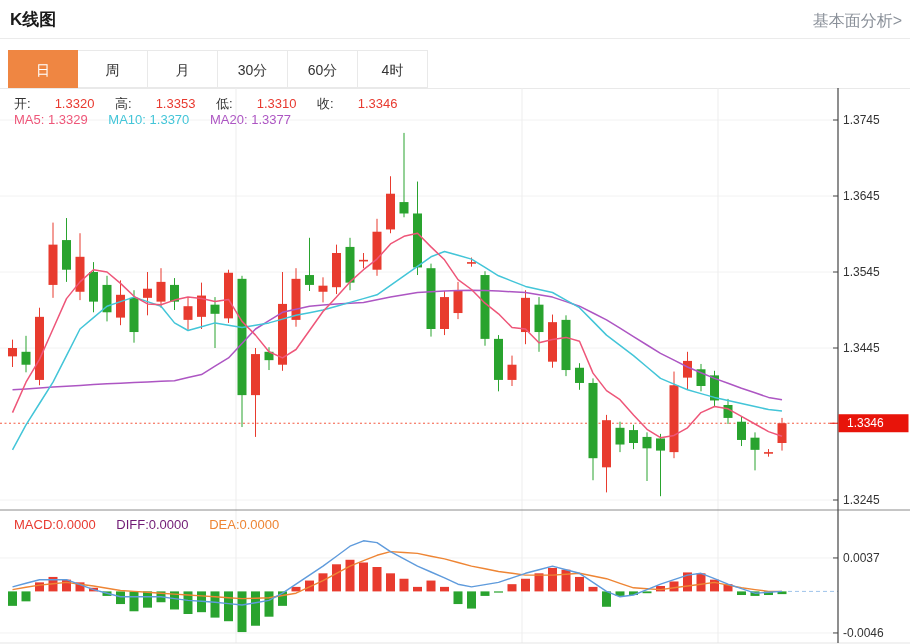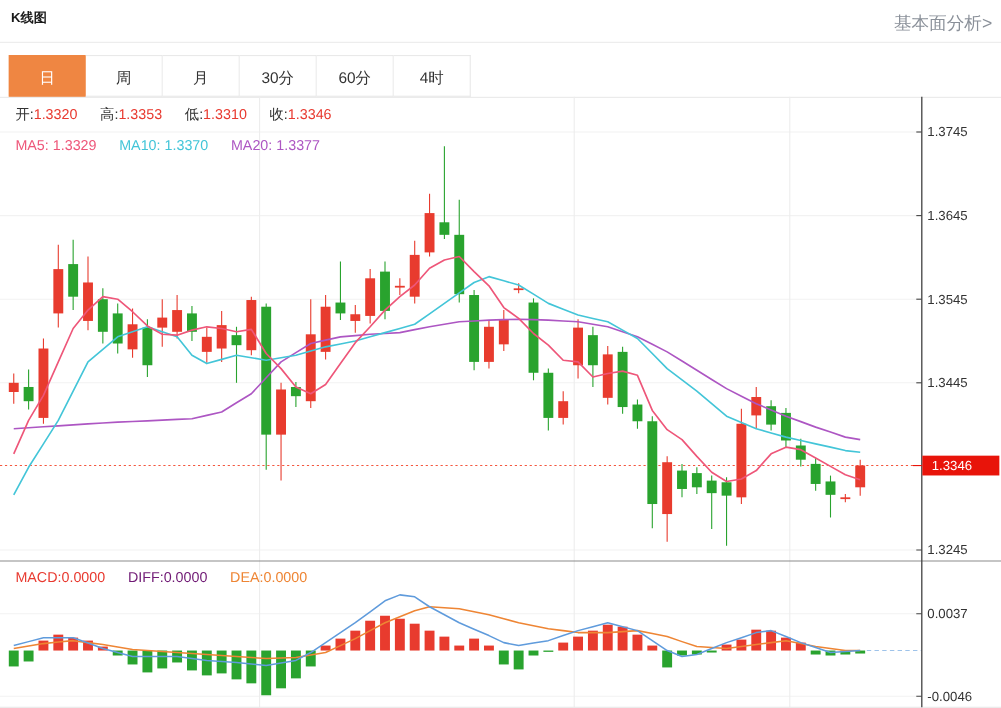--- a/index.html
+++ b/index.html
@@ -1,35 +1,35 @@
 <!DOCTYPE html>
 <html><head>
 <meta charset="utf-8">
 <style>
   html,body{margin:0;padding:0;background:#fff;}
   body{width:910px;height:644px;overflow:hidden;font-family:"Liberation Sans","DejaVu Sans",sans-serif;position:relative;}
   .page{position:relative;width:910px;height:644px;}
   .header{position:absolute;top:0;left:0;width:100%;height:38px;}
-  .page-title{position:absolute;left:10px;top:8px;font-size:12px;font-weight:bold;color:#1a1a1a;}
+  .page-title{position:absolute;left:10px;top:8px;font-size:17px;font-weight:bold;color:#1a1a1a;}
   .fund-link{position:absolute;right:8px;top:11px;font-size:16px;color:#8a9099;text-decoration:none;cursor:pointer;}
   .header-divider{position:absolute;top:38px;left:0;width:100%;height:1px;background:#ebebeb;}
   .tabbar{position:absolute;top:50px;left:8px;height:38px;display:flex;}
   .tabbar-bottom{position:absolute;top:88px;left:0;width:100%;height:1px;background:#e9e9e9;}
   .tab{width:70px;height:38px;line-height:38px;text-align:center;font-size:14px;color:#333;
        border:1px solid #e9e9e9;border-left:none;box-sizing:border-box;cursor:pointer;background:#fff;}
   .tab:first-child{border-left:1px solid #e9e9e9;}
   .tab.active{background:#ef8642;border-color:#ef8642;color:#fff;}
   #chart-svg{position:absolute;top:0;left:0;z-index:1;}
   .overlay{position:absolute;z-index:2;font-size:13px;white-space:nowrap;}
   .ohlc-row{left:14px;top:95px;}
-  .ma-row{left:14px;top:124px;}
+  .ma-row{left:14px;top:112px;}
   .macd-row{left:14px;top:517px;}
   .info-item{margin-right:17px;}
   .info-label{color:#333;}
-  .ohlc-val{color:#e8392f;}
+  .ohlc-val{color:#e8392f;margin-left:24px;}
 </style>
 <style>.ma5-c{color:#ee5679}.ma10-c{color:#43c5d8}.ma20-c{color:#ad56c3}
 .macd-c{color:#e8392f}.diff-c{color:#701a75}.dea-c{color:#ee8534}
 .tab.active{background:#ef8642;border-color:#ef8642}</style></head>
 <body>
 
 <div class="page">
 
   <svg id="chart-svg" width="910" height="644">
       <line x1="0" y1="120" x2="838" y2="120" stroke="#f2f2f2"></line>

